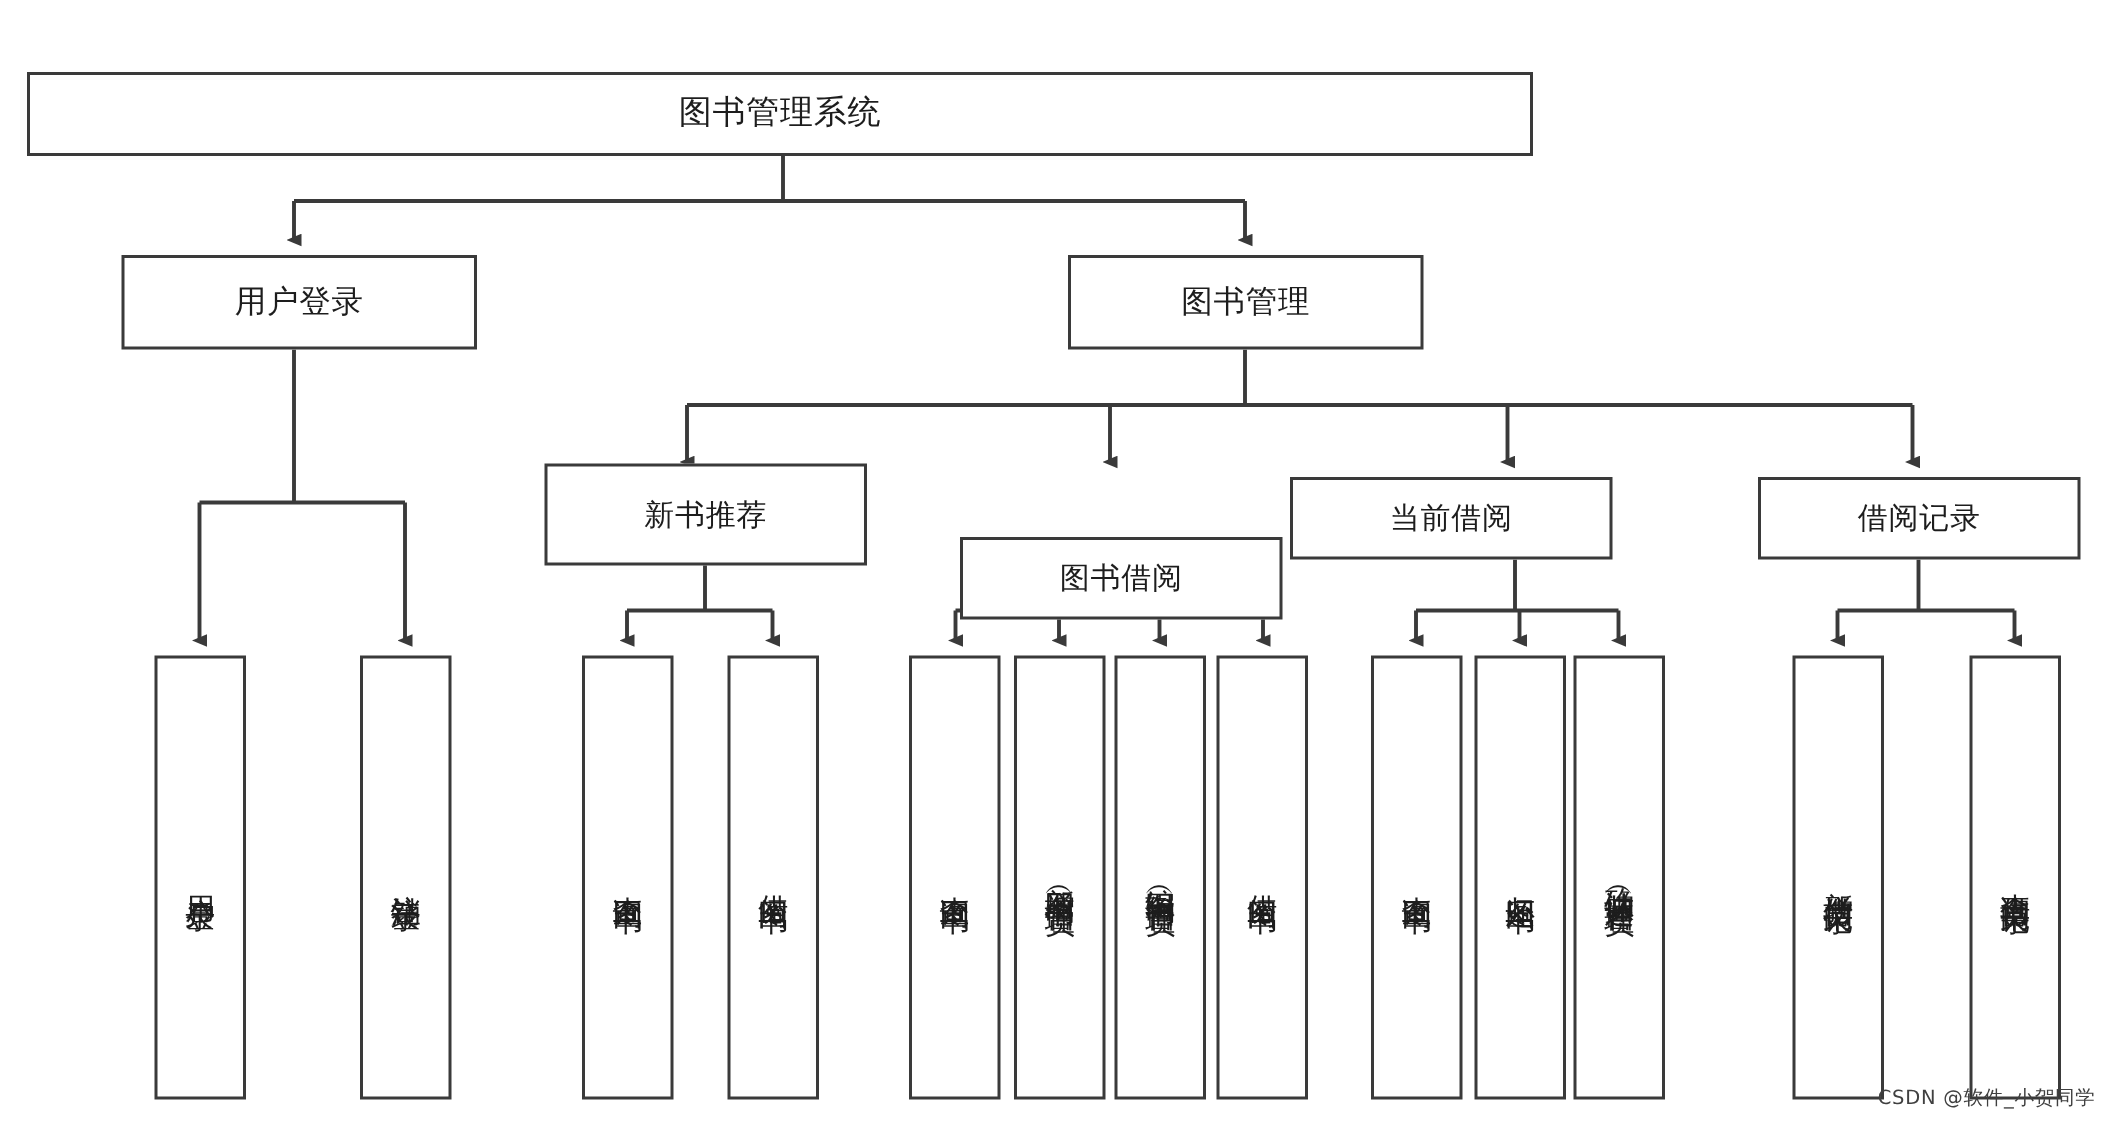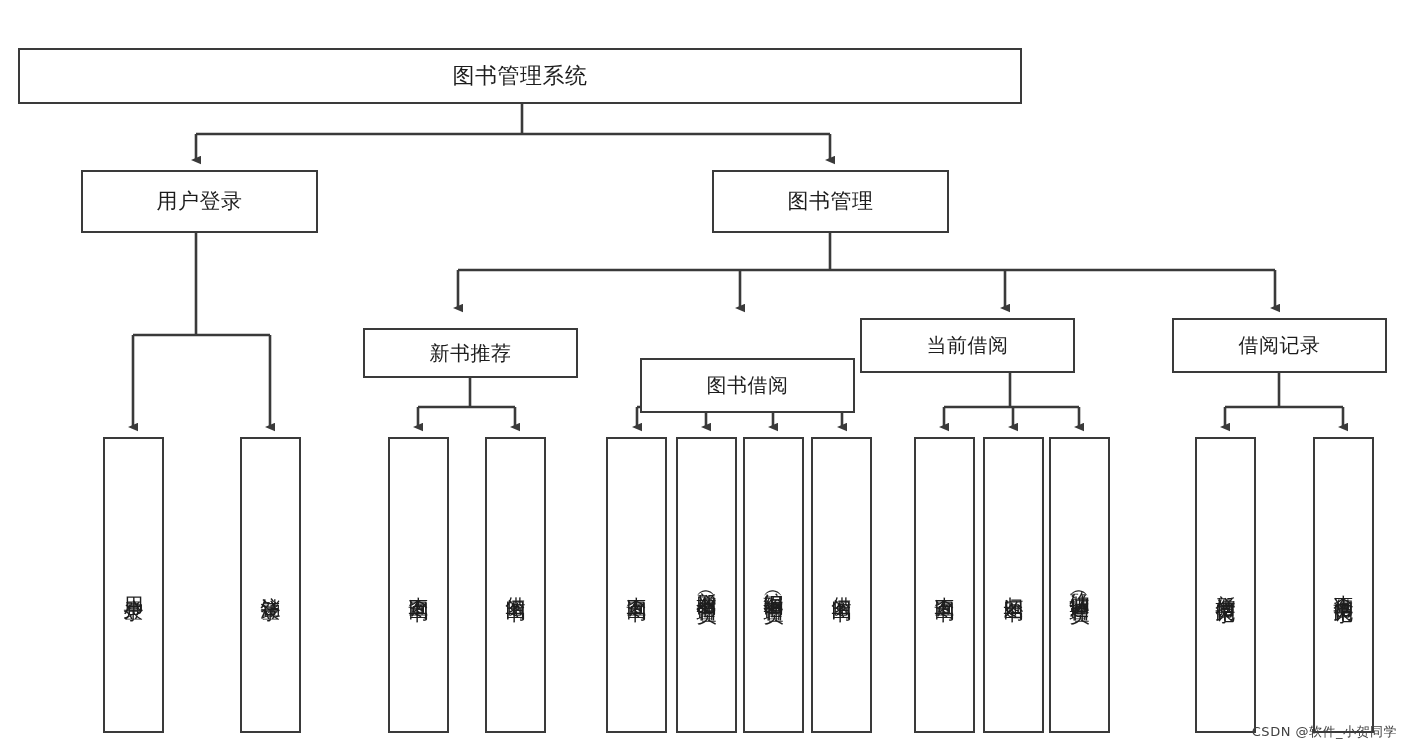--- a/index.html
+++ b/index.html
@@ -129,21 +129,21 @@
     <span class="lbl">图书管理系统</span>
   </div>
 
   <div class="node lvl2" style="left:81px; top:170px; width:237px; height:63px;">
     <span class="lbl">用户登录</span>
   </div>
   <div class="node lvl2" style="left:712px; top:170px; width:237px; height:63px;">
     <span class="lbl">图书管理</span>
   </div>
 
-  <div class="node lvl3" style="left:363px; top:328px; width:215px; height:50px;">
+  <div class="node lvl3" style="left:363px; top:309px; width:215px; height:68px;">
     <span class="lbl">新书推荐</span>
   </div>
   <div class="node lvl3" style="left:640px; top:318px; width:215px; height:55px;margin-top:40px;">
     <span class="lbl">图书借阅</span>
   </div>
   <div class="node lvl3" style="left:860px; top:318px; width:215px; height:55px;">
     <span class="lbl">当前借阅</span>
   </div>
   <div class="node lvl3" style="left:1172px; top:318px; width:215px; height:55px;text-align:center;">
     <span class="lbl">借阅记录</span>

